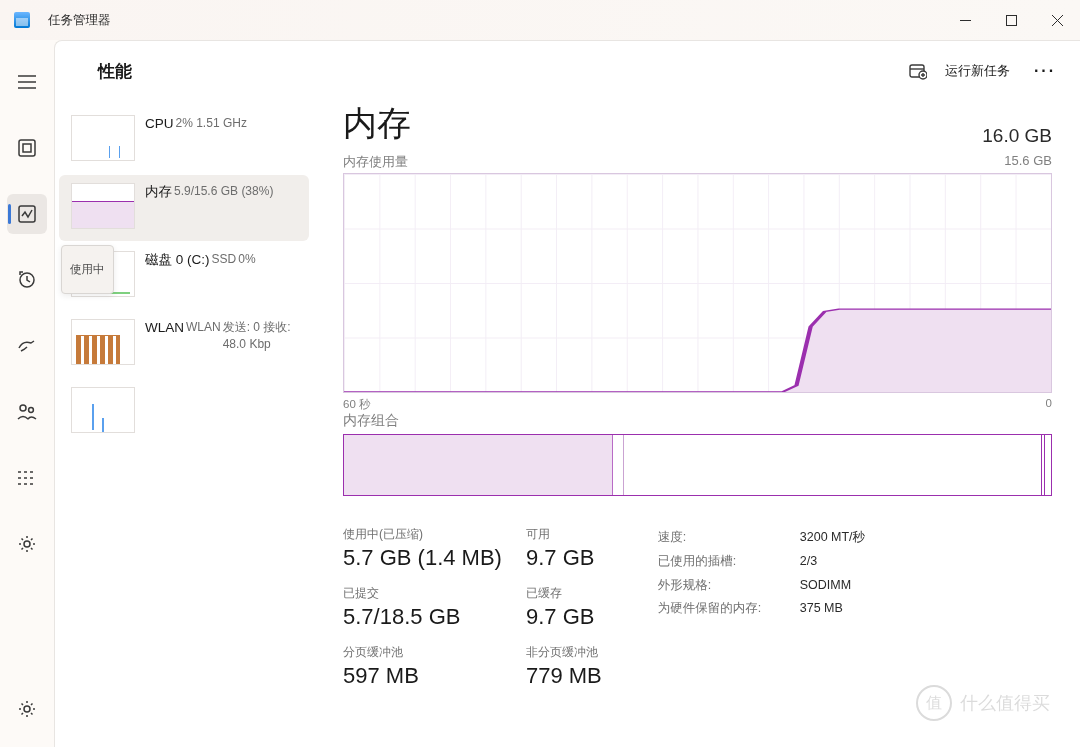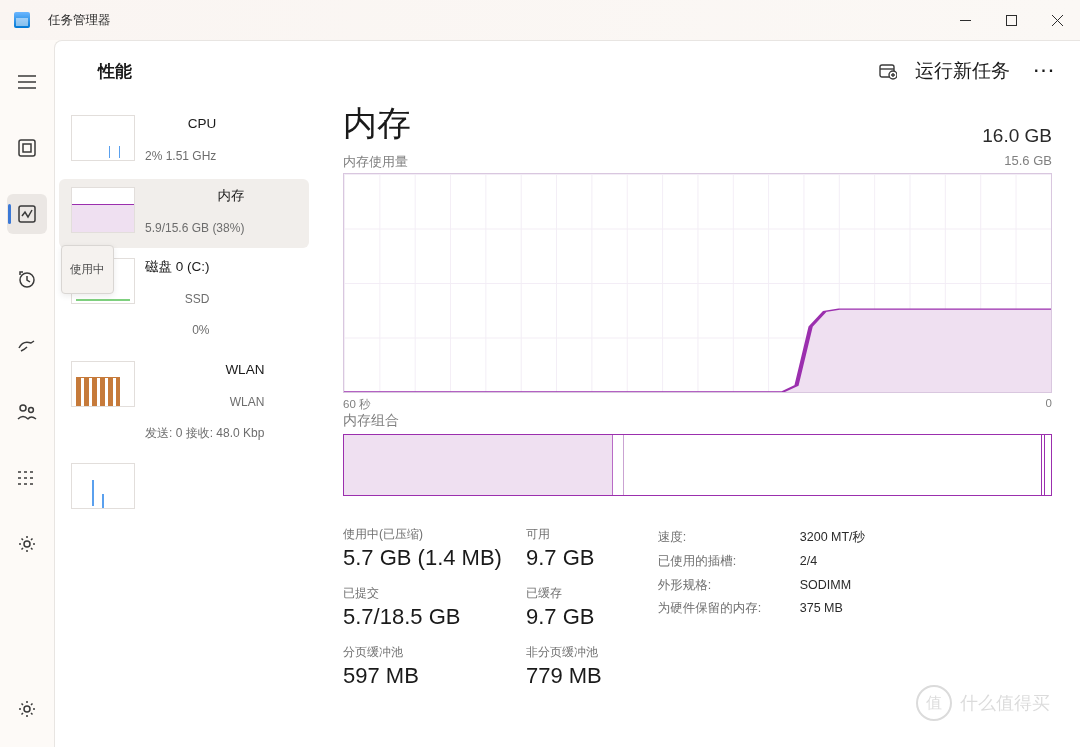--- a/index.html
+++ b/index.html
@@ -20,31 +20,31 @@
 .rail-item.active { background: #ebe7e4; }
 .rail-item.active::before { content: ""; position: absolute; left: 1px; top: 10px; bottom: 10px; width: 3px; background: #3b78d6; border-radius: 2px; }
 .rail-item svg { stroke: #3a3a3a; stroke-width: 1.5; fill: none; }
 .rail .bottom { margin-top: auto; margin-bottom: 18px; }
 
 .content { flex: 1; display: flex; flex-direction: column; background: #fff; border-top-left-radius: 8px; border: 1px solid #e8e5e2; border-right: none; border-bottom: none; }
 
 .header { height: 60px; display: flex; align-items: center; padding: 0 20px; }
 .header h1 { font-size: 17px; font-weight: 600; margin-left: 23px; }
 .header .actions { margin-left: auto; display: flex; align-items: center; gap: 10px; }
-.run-task { display: flex; align-items: center; gap: 18px; font-size: 19px; padding: 6px 10px; border-radius: 4px; }
+.run-task { display: flex; align-items: center; gap: 18px; font-size: 13px; padding: 6px 10px; border-radius: 4px; }
 .run-task svg { stroke: #3a3a3a; stroke-width: 1.4; fill: none; }
 .more-btn { padding: 6px 4px; letter-spacing: 2px; font-weight:600; }
 
 .body { flex: 1; display: flex; overflow: hidden; }
 
 .sidebar { width: 260px; padding-top: 4px; overflow-y: auto; position: relative; }
 .sidebar-item { display: flex; gap: 10px; padding: 8px 10px 12px 12px; border-radius: 6px; margin: 2px 6px 2px 4px; }
 .sidebar-item.selected { background: #f1eeeb; }
 .thumb { width: 64px; height: 46px; border: 1px solid #e2dedb; background: #fff; flex-shrink: 0; position: relative; overflow: hidden; }
-.sidebar-item .info { display: flex; flex-direction: column; gap: 14px; font-size: 12px; color: #6d6d6d; line-height: 1.4; align-items: flex-end; }
+.sidebar-item .info { display: flex; flex-direction: row; gap: 2px; font-size: 12px; color: #6d6d6d; line-height: 1.4; }
 .sidebar-item .info .name { font-size: 13.5px; color: #1a1a1a; }
 .tooltip { position: absolute; left: 6px; top: 144px; background: #f5f2ef; border: 1px solid #d9d6d3; border-radius: 4px; padding: 16px 8px; font-size: 11.5px; color: #4a4a4a; box-shadow: 0 2px 6px rgba(0,0,0,.08); z-index: 5; }
 
 .main { flex: 1; padding: 0 28px 16px 28px; overflow-y: auto; }
 .main .title-row { display: flex; align-items: flex-end; justify-content: space-between; }
 .main .big-title { font-size: 34px; font-weight: 400; }
 .main .big-cap { font-size: 19px; color: #2a2a2a; }
 .axis-row { display: flex; justify-content: space-between; font-size: 13px; color: #808080; margin-top: 6px; }
 .chart { height: 220px; border: 1px solid #d9c7df; background: #fff; margin-top: 2px; position: relative; }
 .chart .grid { position: absolute; inset: 0; background:
@@ -273,21 +273,21 @@
               <div class="value">779 MB</div>
             </div>
           </div>
           <div class="stats-right">
             <div class="kv">
                 <span class="k">速度:</span>
                 <span>3200 MT/秒</span>
               </div>
             <div class="kv">
                 <span class="k">已使用的插槽:</span>
-                <span>2/4</span>
+                <span>2/3</span>
               </div>
             <div class="kv">
                 <span class="k">外形规格:</span>
                 <span>SODIMM</span>
               </div>
             <div class="kv">
                 <span class="k">为硬件保留的内存:</span>
                 <span>375 MB</span>
               </div>
           </div>

